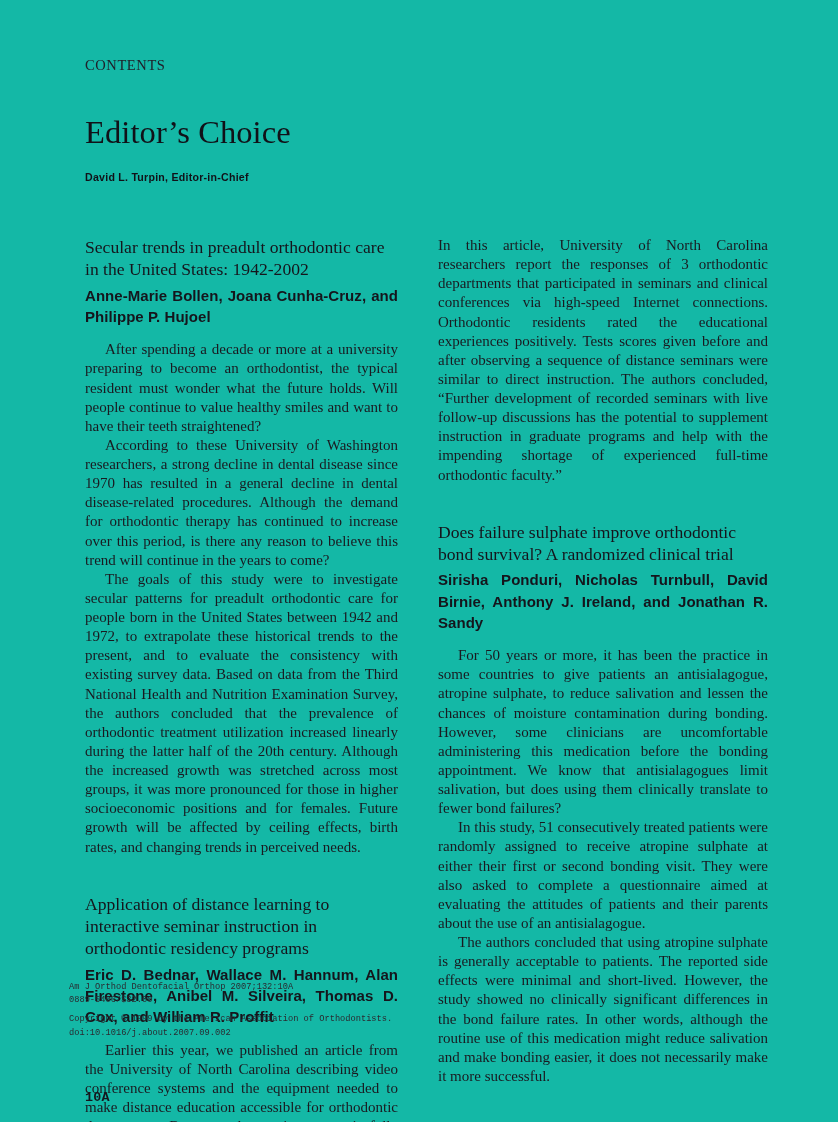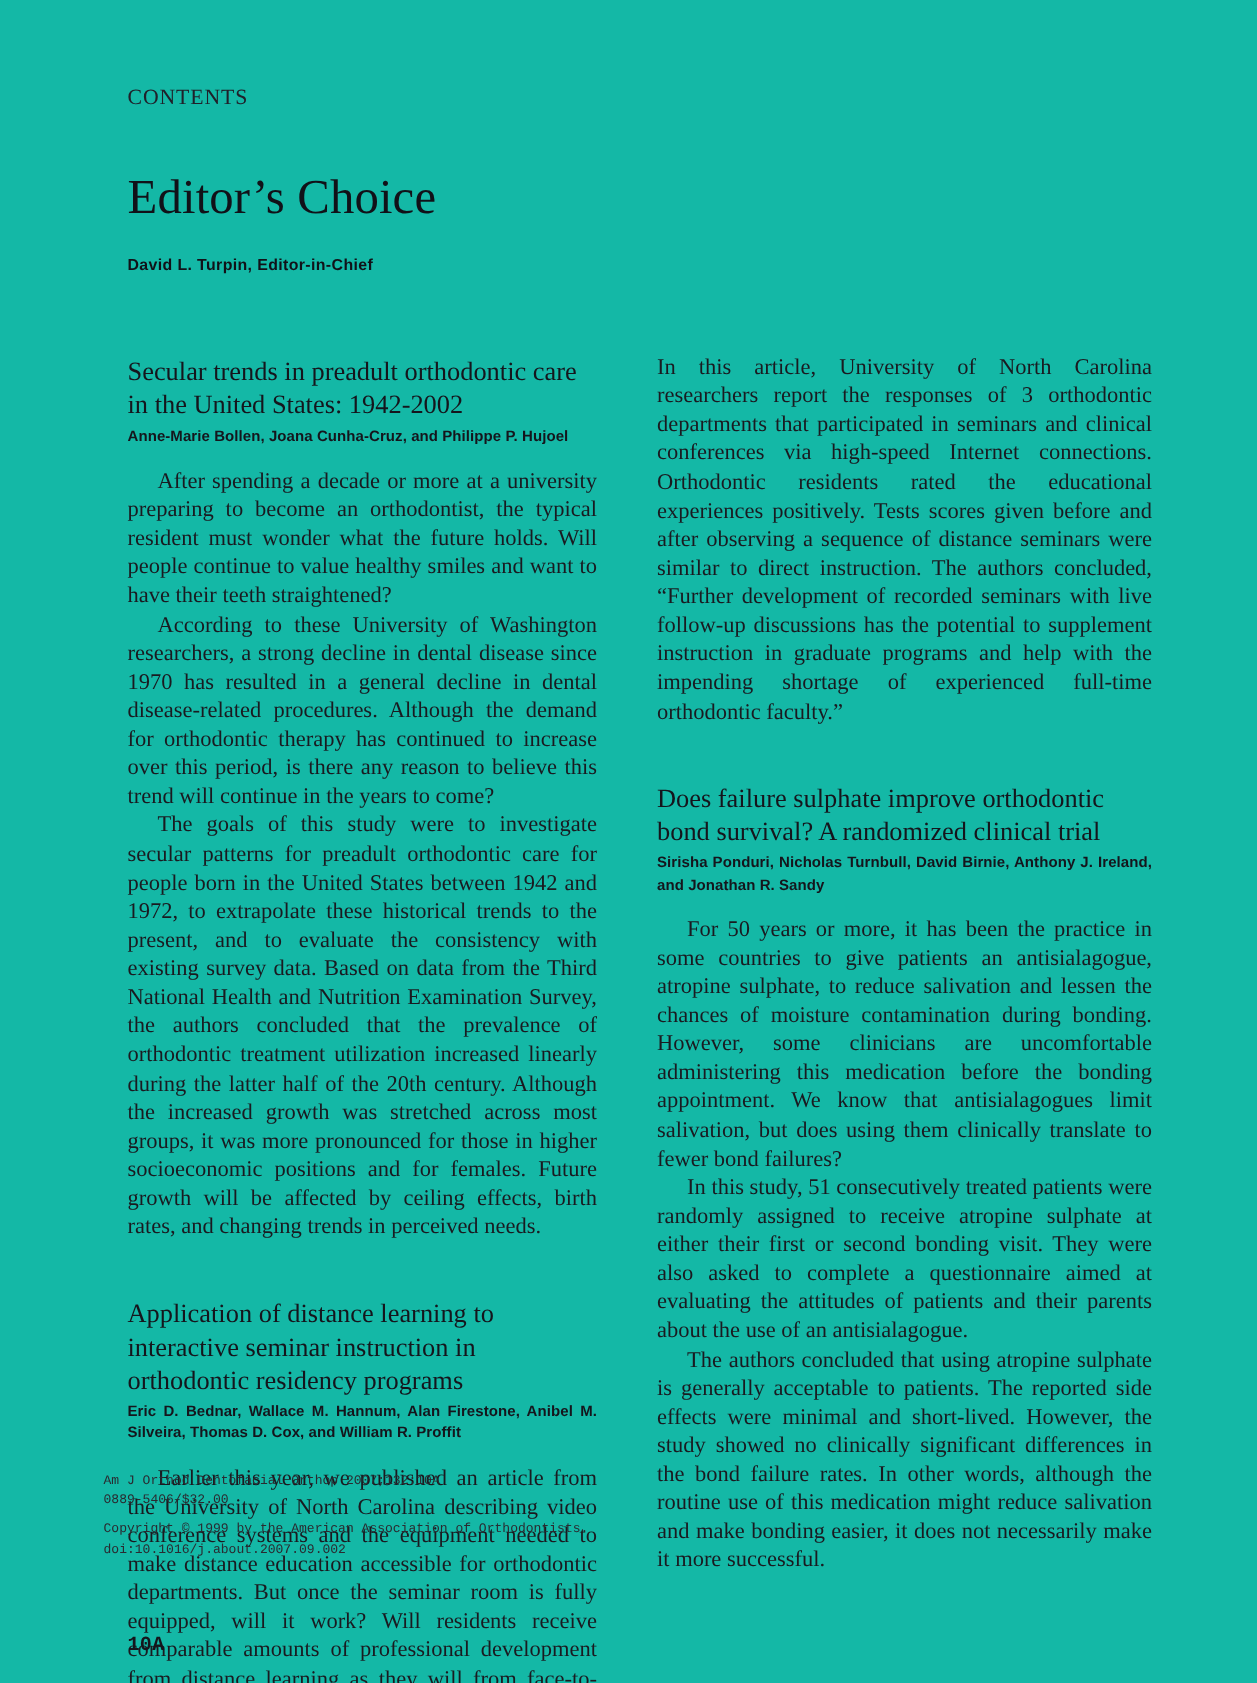--- a/index.html
+++ b/index.html
@@ -72,21 +72,21 @@
     font-size: 17.6px;
     font-weight: 400;
     line-height: 1.27;
     color: #15151c;
     margin: 0 0 3px 0;
   }
   .art-title.spaced { margin-top: 36px; }
 
   .art-authors {
     font-family: "Liberation Sans", "DejaVu Sans", sans-serif;
-    font-size: 10px;
+    font-size: 15px;
     font-weight: bold;
     line-height: 1.42;
     color: #15151c;
     text-align: justify;
     margin: 4px 0 0 0;
     letter-spacing: 0.05px;
   }
 
   .para {
     font-family: "Liberation Serif", "DejaVu Serif", serif;

